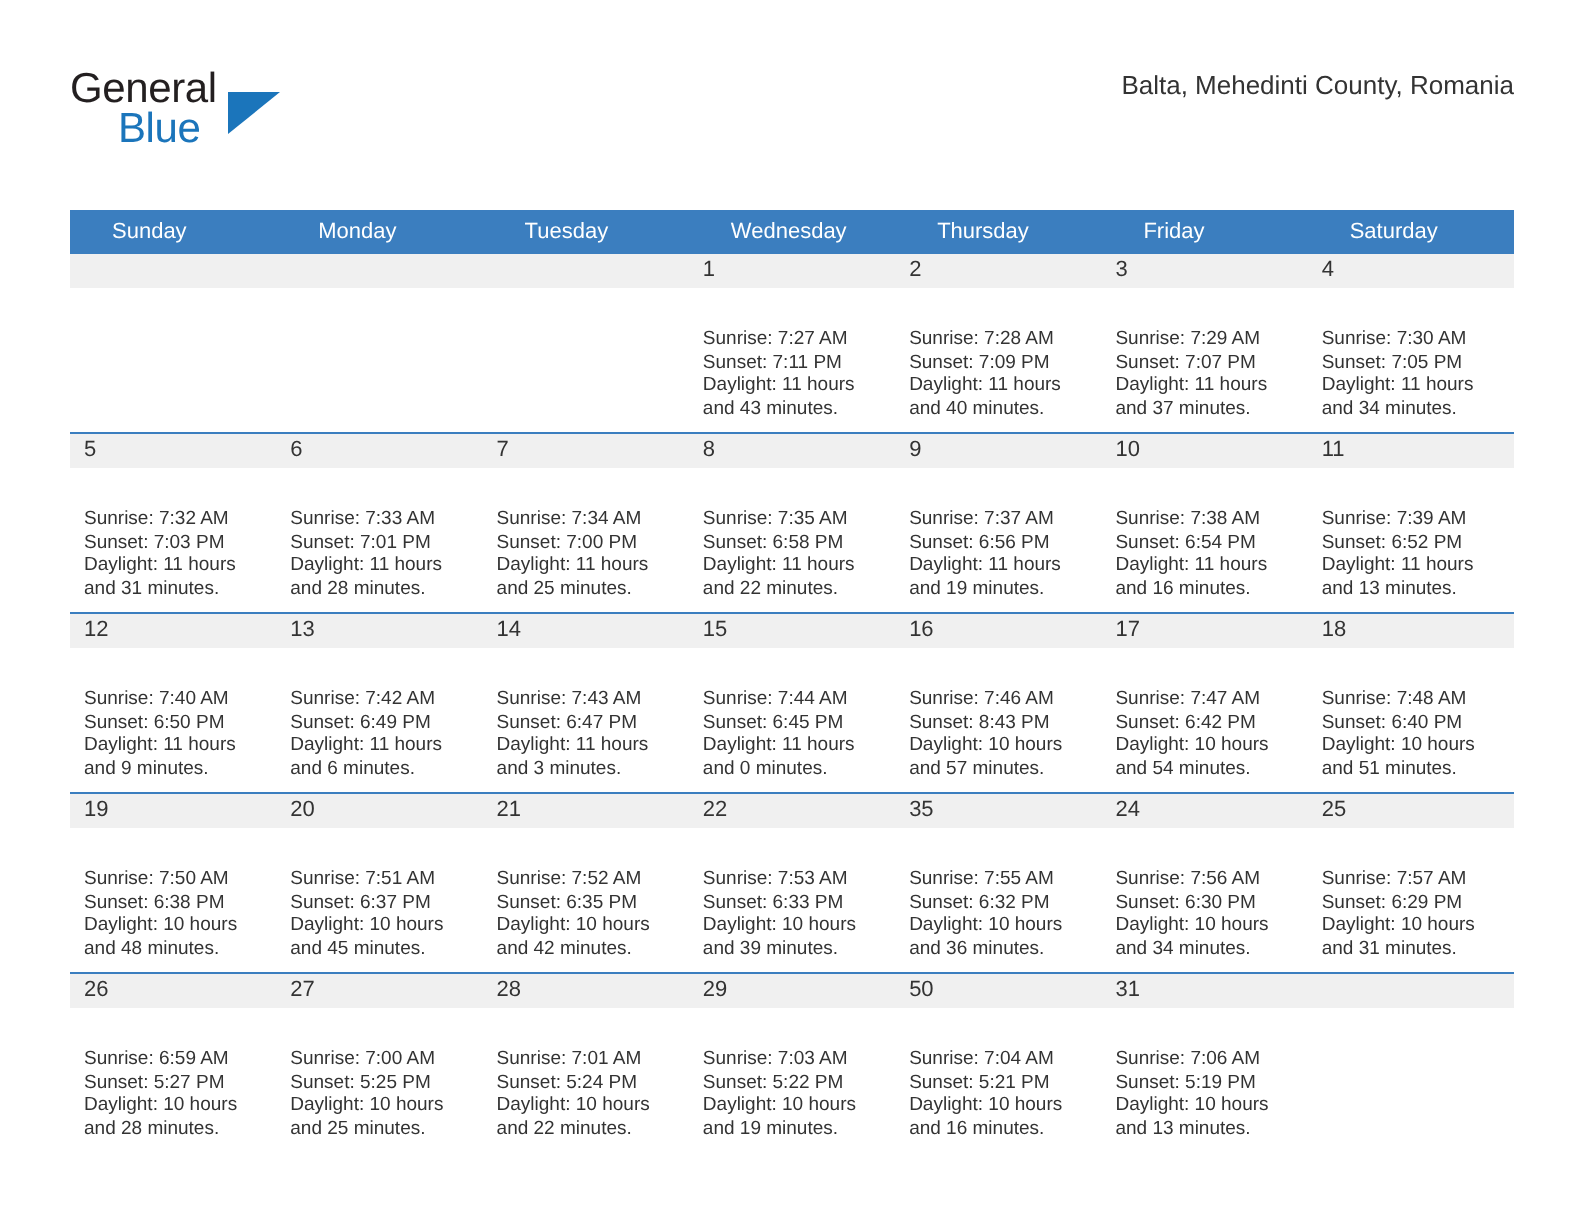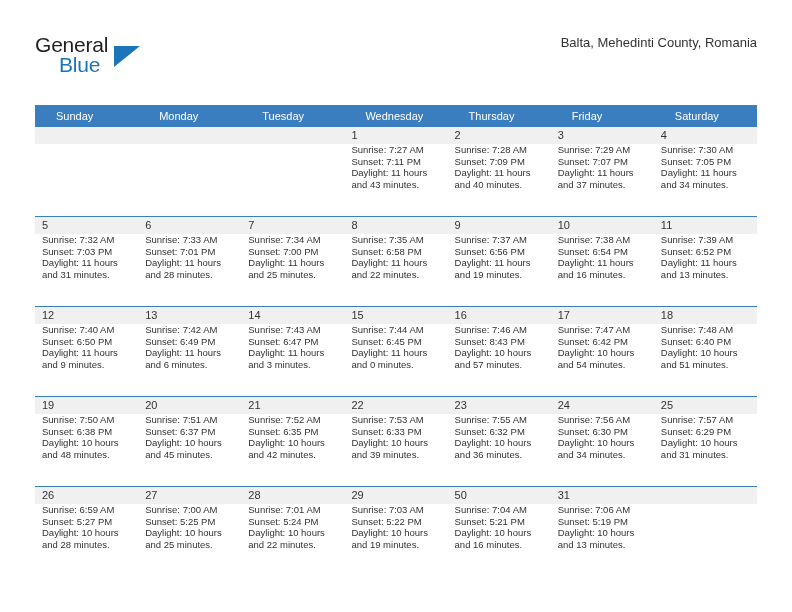--- a/index.html
+++ b/index.html
@@ -125,21 +125,21 @@
   }
   .daynum-band {
     background: #f0f0f0;
     height: 17px;
     line-height: 17px;
     padding-left: 7px;
     font-size: 11px;
     color: #333333;
   }
   .cell-body {
-    padding: 0 6px 0 7px;
+    padding: 20px 6px 0 7px;
     font-size: 9.5px;
     line-height: 11.6px;
     color: #333333;
   }
   .cell-body div {
     white-space: nowrap;
   }
   td.empty .daynum-band {
     background: #f0f0f0;
   }
@@ -436,21 +436,21 @@
                 <div class="cell-body">
                   <div>Sunrise: 7:53 AM</div>
                   <div>Sunset: 6:33 PM</div>
                   <div>Daylight: 10 hours</div>
                   <div>and 39 minutes.</div>
                 </div>
               </div>
             </td>
             <td>
               <div class="cell-inner">
-                <div class="daynum-band">23</div>
+                <div class="daynum-band">35</div>
                 <div class="cell-body">
                   <div>Sunrise: 7:55 AM</div>
                   <div>Sunset: 6:32 PM</div>
                   <div>Daylight: 10 hours</div>
                   <div>and 36 minutes.</div>
                 </div>
               </div>
             </td>
             <td>
               <div class="cell-inner">

